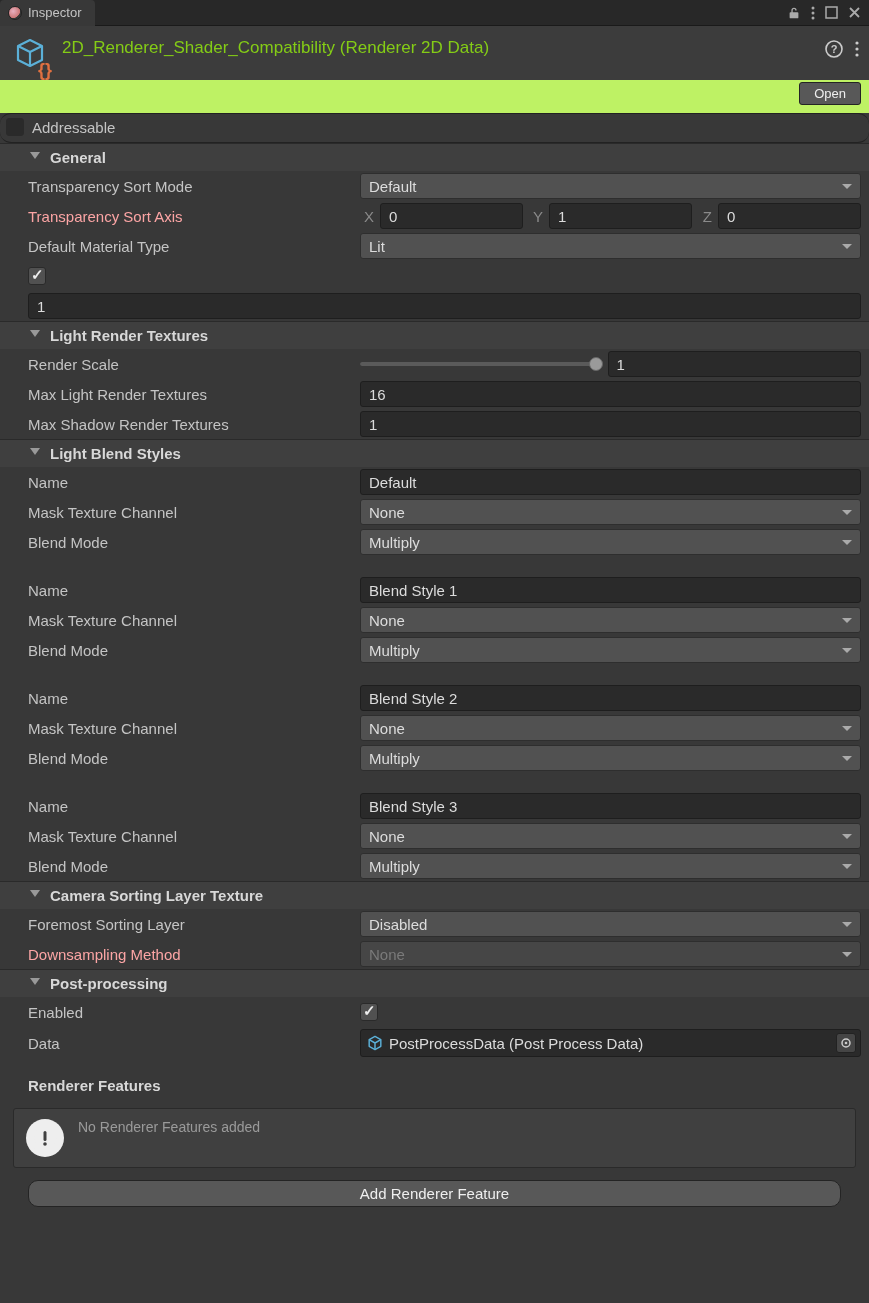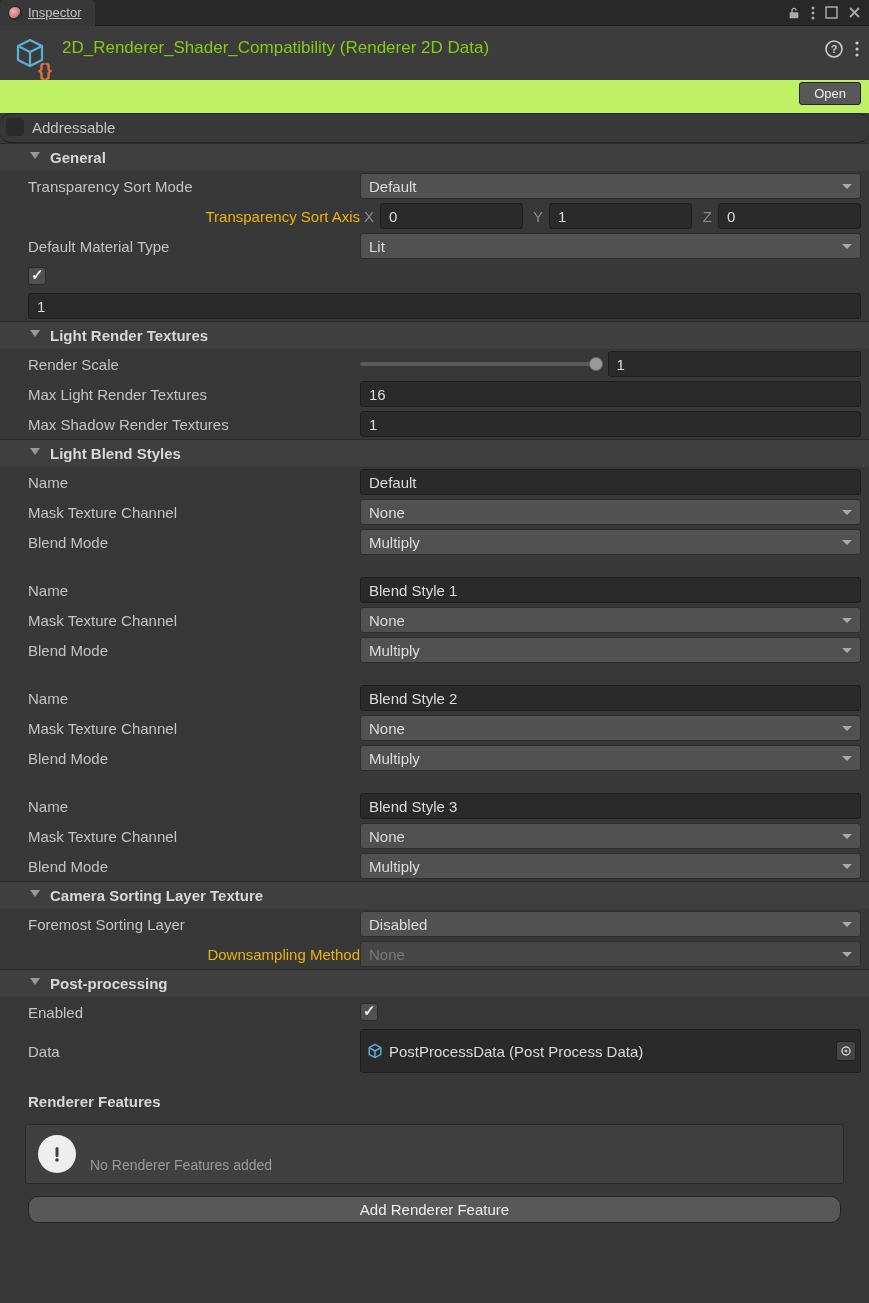--- a/index.html
+++ b/index.html
@@ -9,21 +9,20 @@
     font-size: 14px;
     color: #c4c4c4;
     width: 869px;
   }
   .titlebar {
     background: #282828;
     display: flex;
     align-items: center;
     height: 26px;
     border-bottom: 1px solid #1a1a1a;
-    text-decoration: underline;
   }
   .tab {
     background: #383838;
     padding: 4px 14px 4px 8px;
     display: flex;
     align-items: center;
     gap: 6px;
     border-top-left-radius: 4px;
     border-top-right-radius: 4px;
     height: 26px;
@@ -96,21 +95,21 @@
     align-items: center;
     padding: 2px 8px 2px 28px;
     min-height: 30px;
   }
   .row .label {
     width: 332px;
     flex-shrink: 0;
     color: #c4c4c4;
     font-size: 15px;
   }
-  .row .label.disabled { color: #eab308; text-align: right; }
+  .row .label.disabled { color: #fca5a5; }
   .row .field { flex:1; display:flex; align-items:center; gap:6px; }
 
   .dropdown {
     background: #515151;
     border: 1px solid #2e2e2e;
     border-radius: 3px;
     color: #dcdcdc;
     padding: 3px 22px 3px 8px;
     position: relative;
     flex: 1;
@@ -180,21 +179,21 @@
   }
   .slider-value {
     width:70px;
   }
   .blend-gap { height: 18px; }
   .obj-field {
     background:#2a2a2a;
     border:1px solid #1e1e1e;
     border-radius:3px;
     flex:1;
-    height:44px;
+    height:28px;
     display:flex;
     align-items:center;
     padding:0 4px 0 6px;
     gap:6px;
     font-size:15px;
     color:#dcdcdc;
   }
   .obj-picker {
     width:20px; height:20px;
     background:#454545;
@@ -203,26 +202,26 @@
     margin-left:auto;
     display:flex; align-items:center; justify-content:center;
   }
   .renderer-heading {
     font-weight:bold;
     color:#d8d8d8;
     padding: 18px 8px 8px 28px;
     font-size:15px;
   }
   .info-box {
-    margin: 6px 25px;
+    margin: 6px 13px;
     background:#404040;
     border:1px solid #2a2a2a;
     border-radius:3px;
     display:flex;
-    align-items:flex-end;
+    align-items:flex-start;
     padding:10px 12px;
     gap:14px;
   }
   .info-icon {
     width:38px; height:38px;
     border-radius:50%;
     background:#eee;
     display:flex;
     align-items:center;
     justify-content:center;

